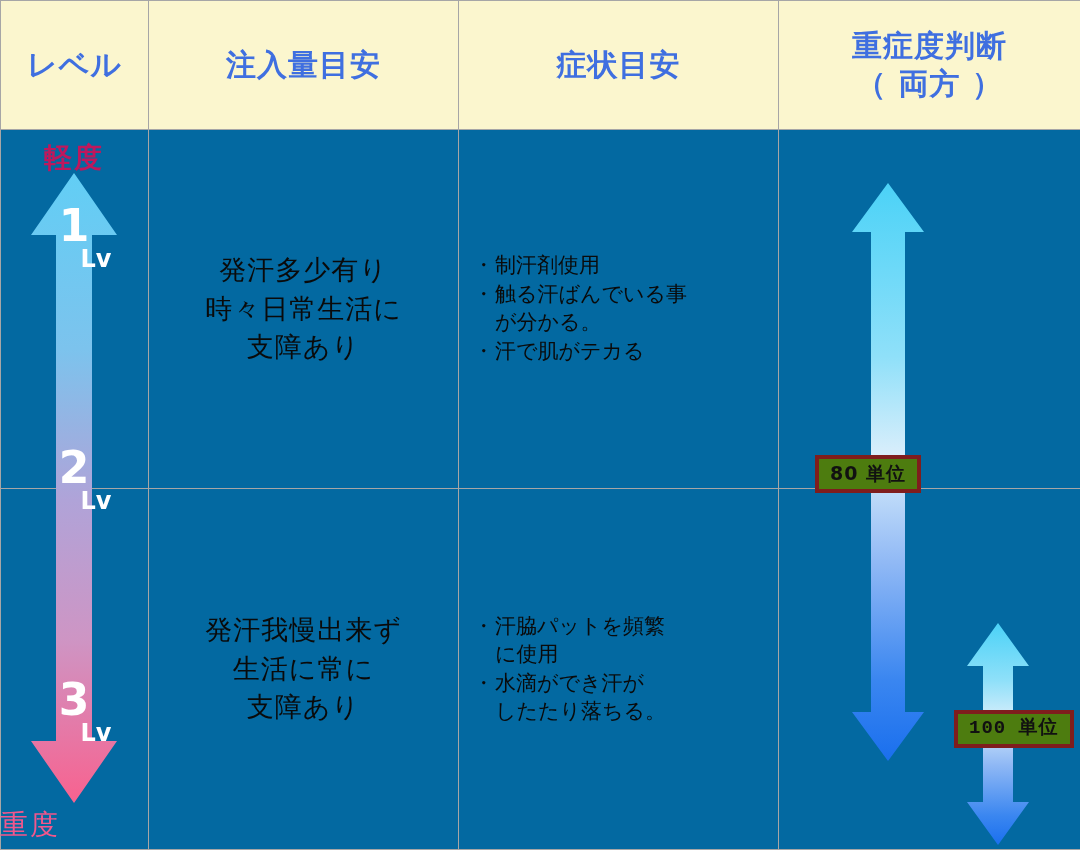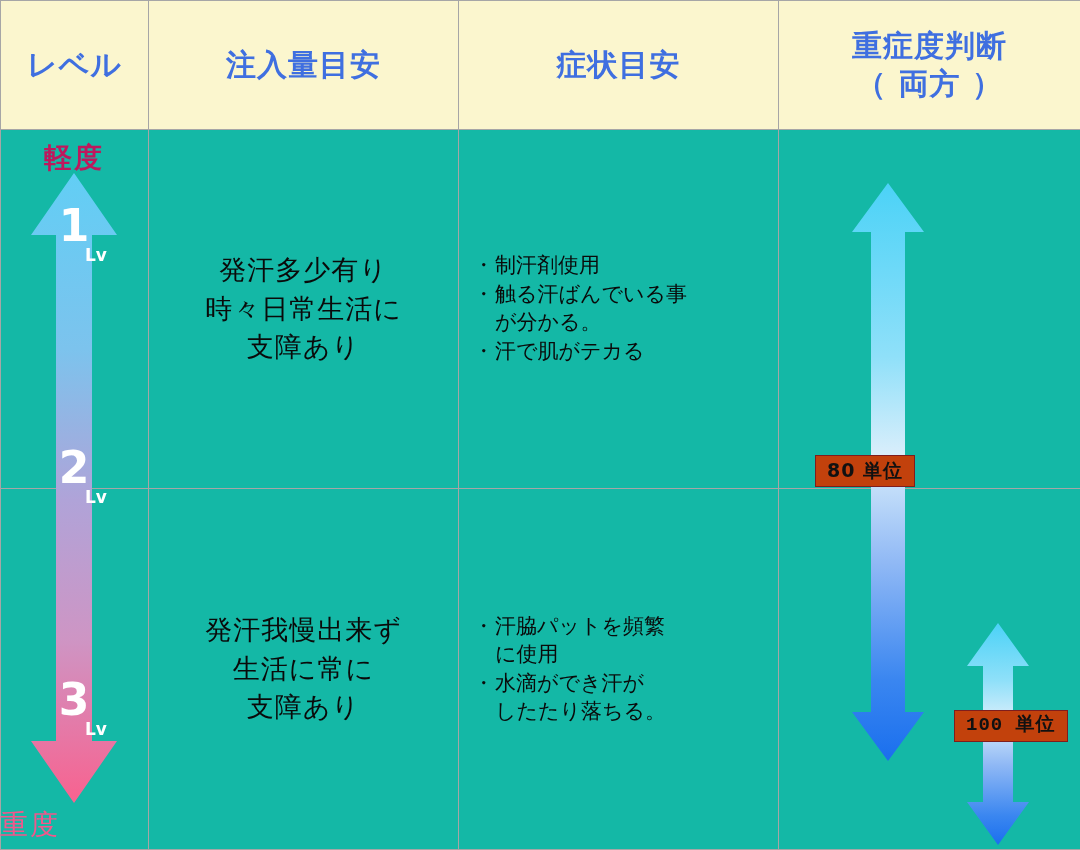--- a/index.html
+++ b/index.html
@@ -28,21 +28,21 @@
     left: 0; top: 0;
     width: 1080px;
     height: 850px;
     border-collapse: collapse;
     table-layout: fixed;
   }
   .tbl td, .tbl th {
     border: 1px solid #a6a6a6;
     padding: 0;
     vertical-align: middle;
-    background: #14b8a6;
+    background: #0369a1;
   }
   .col-level   { width: 148px; }
   .col-sev     { width: 310px; }
   .col-sym     { width: 320px; }
   .col-dose    { width: 302px; }
 
   .hdr-row th {
     height: 128px;
     background: #fbf6ce;
     text-align: center;
@@ -134,21 +134,21 @@
     font-weight: bold;
     pointer-events: none;
   }
   .lvl-num .big {
     display: block;
     font-size: 44px;
     line-height: 0.96;
   }
   .lvl-num .small {
     display: block;
-    font-size: 17px;
+    font-size: 24px;
     line-height: 1.05;
     margin-left: 44px;
   }
   .lvl-n1 { top: 76px; }
   .lvl-n2 { top: 318px; }
   .lvl-n3 { top: 550px; }
 
   
   .dose-layer {
     position: absolute;
@@ -156,22 +156,22 @@
     top: 0;
     width: 302px;
     height: 850px;
     pointer-events: none;
   }
   .dose-arrow-a { position: absolute; left: 62px; top: 183px; }
   .dose-arrow-b { position: absolute; left: 177px; top: 623px; }
 
   .dose-tag {
     position: absolute;
-    background: #c2410c;
-    border: 1px solid #7f1d1d;
+    background: #4d7c0f;
+    border: 4px solid #7f1d1d;
     color: #111111;
     font-size: 19px;
     font-weight: bold;
     letter-spacing: 1px;
     padding: 5px 11px 6px 11px;
     white-space: nowrap;
     line-height: 1;
   }
   .dose-tag-80  { left: 37px; top: 455px; }
   .dose-tag-100 { left: 176px; top: 710px; font-family: Liberation Mono, monospace; }

